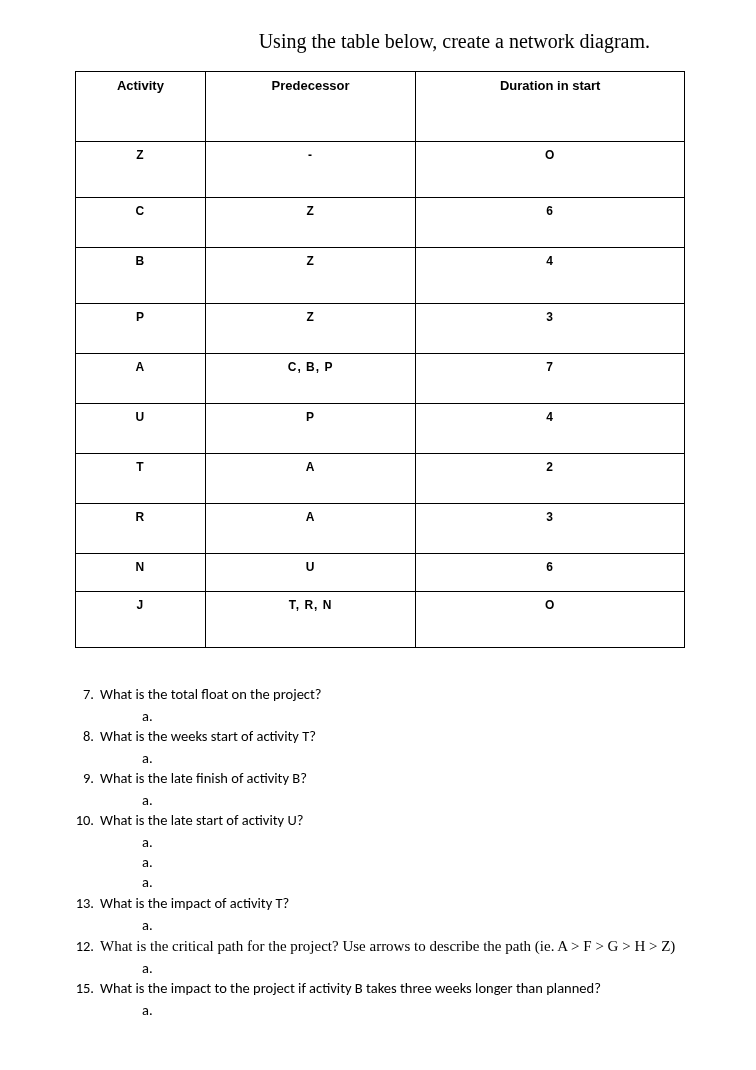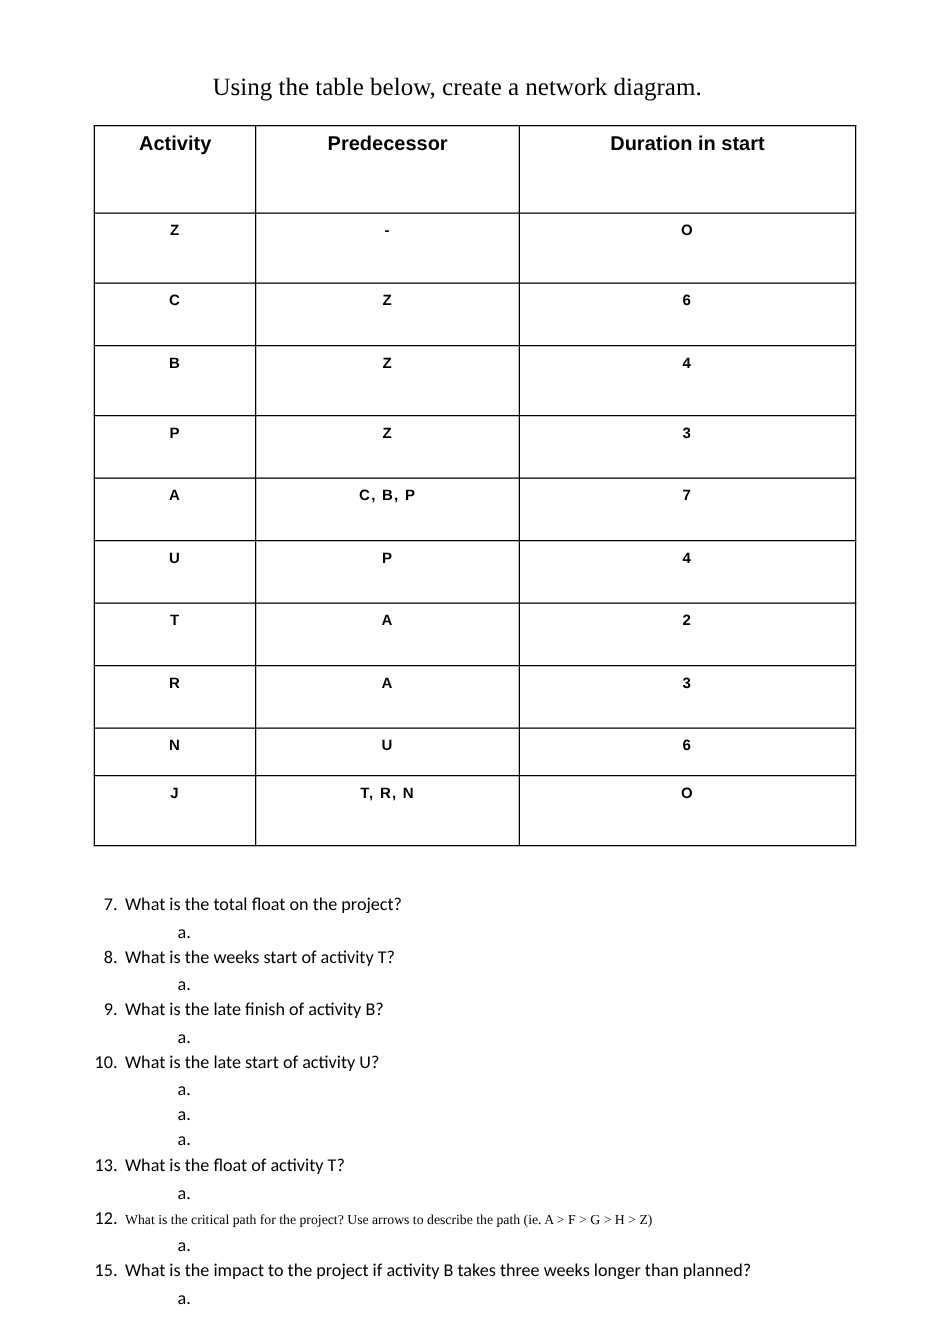--- a/index.html
+++ b/index.html
@@ -12,42 +12,42 @@
     color: #000;
   }
   .page {
     padding: 20px 30px 30px 30px;
     position: relative;
     min-height: 1070px;
   }
   .title {
     font-family: Georgia, "Times New Roman", serif;
     font-size: 20px;
-    text-align: left;
-    margin: 39px 0 18px 140px;
+    text-align: right;
+    margin: 10px 0 18px 140px;
     width: 480px;
   }
   table.activity-table {
     border-collapse: collapse;
     width: 610px;
     margin-left: 45px;
   }
   table.activity-table th,
   table.activity-table td {
     border: 1px solid #000;
     text-align: center;
     vertical-align: top;
     font-family: Verdana, Geneva, sans-serif;
     font-weight: bold;
     font-size: 12px;
   }
   table.activity-table th {
     height: 70px;
     padding-top: 6px;
-    font-size: 16px;
+    font-size: 13px;
   }
   table.activity-table td {
     height: 50px;
     padding-top: 6px;
     letter-spacing: 1px;
   }
   table.activity-table tr.tall td {
     height: 56px;
   }
   table.activity-table tr.short td {
@@ -77,21 +77,21 @@
     flex-shrink: 0;
     padding-right: 6px;
   }
   .qtext {
     flex: 1;
   }
   .subrow {
     margin-left: 70px;
     line-height: 1.4;
   }
-  .serif { font-family: Georgia, "Times New Roman", serif; font-size: 11px; }
+  .serif { font-family: Georgia, "Times New Roman", serif; font-size: 15px; }
 </style>
 </head>
 <body>
 
 <div class="page">
 
   <div class="title">Using the table below, create a network diagram.</div>
 
   <table class="activity-table">
     <thead>
@@ -187,21 +187,21 @@
         </li>
         <li>
           <div class="subrow">a.</div>
         </li>
         <li>
           <div class="subrow">a.</div>
         </li>
         <li>
           <div class="qrow">
             <span class="qnum">13.</span>
-            <span class="qtext">What is the float of activity T?</span>
+            <span class="qtext">What is the impact of activity T?</span>
           </div>
           <div class="subrow">a.</div>
         </li>
         <li>
           <div class="qrow">
             <span class="qnum">12.</span>
             <span class="qtext serif">What is the critical path for the project? Use arrows to describe the path (ie. A &gt; F &gt; G &gt; H &gt; Z)</span>
           </div>
           <div class="subrow">a.</div>
         </li>

